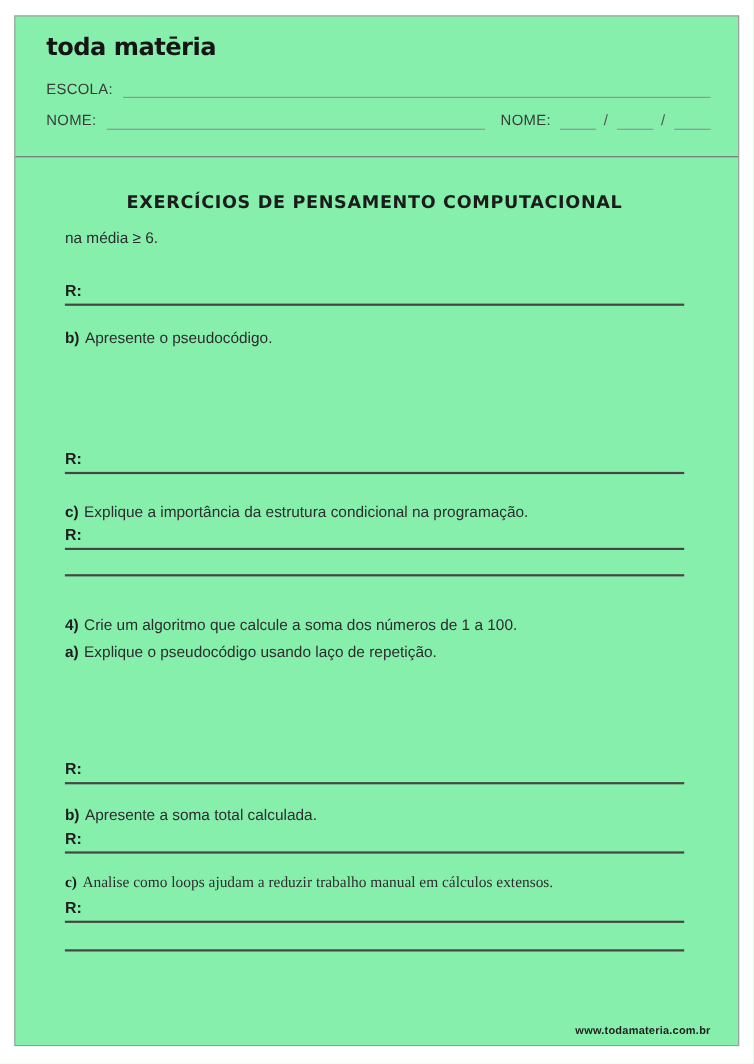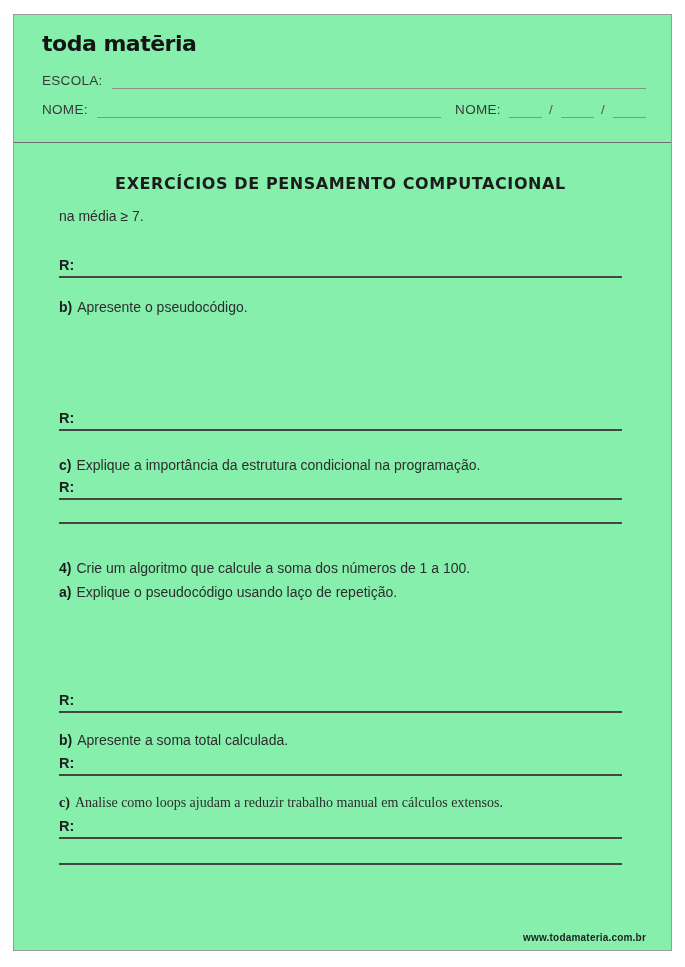--- a/index.html
+++ b/index.html
@@ -140,21 +140,21 @@
       <span class="slash">/</span>
       <span class="dline"></span>
     </div>
   </div>
 
   <div class="content">
 
     <div class="title">EXERCÍCIOS DE PENSAMENTO COMPUTACIONAL</div>
 
     <div class="m-title-q3">
-      <div class="qline">na média ≥ 7.</div>
+      <div class="qline">na média ≥ 6.</div>
     </div>
 
     <div class="answer-row m-ans1">
       <span class="rlabel">R:</span>
     </div>
 
     <div class="qline m-b3">
       <span class="qn">b)</span><span>Apresente o pseudocódigo.</span>
     </div>
 

